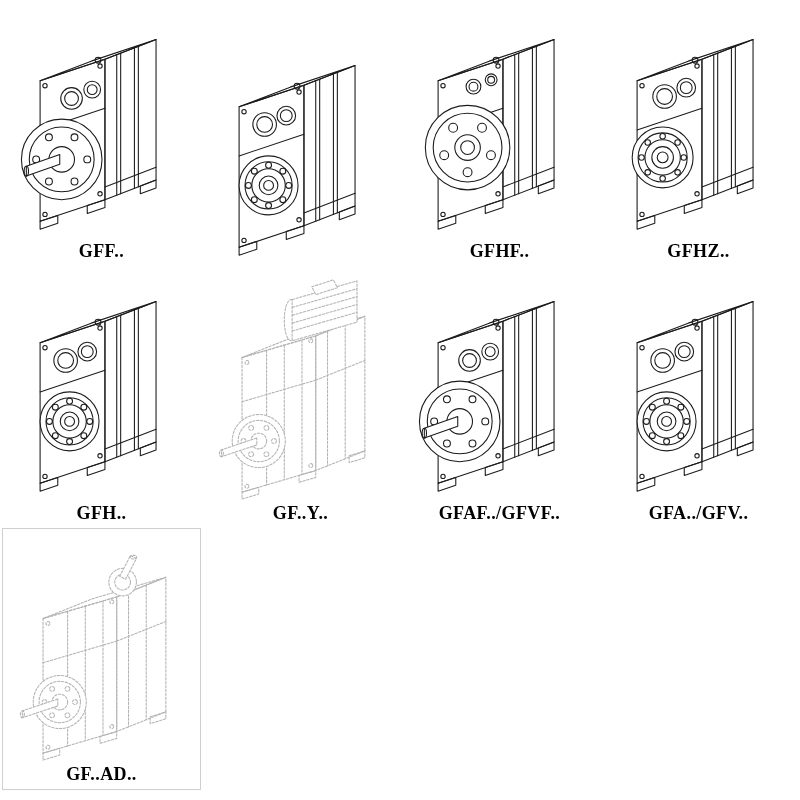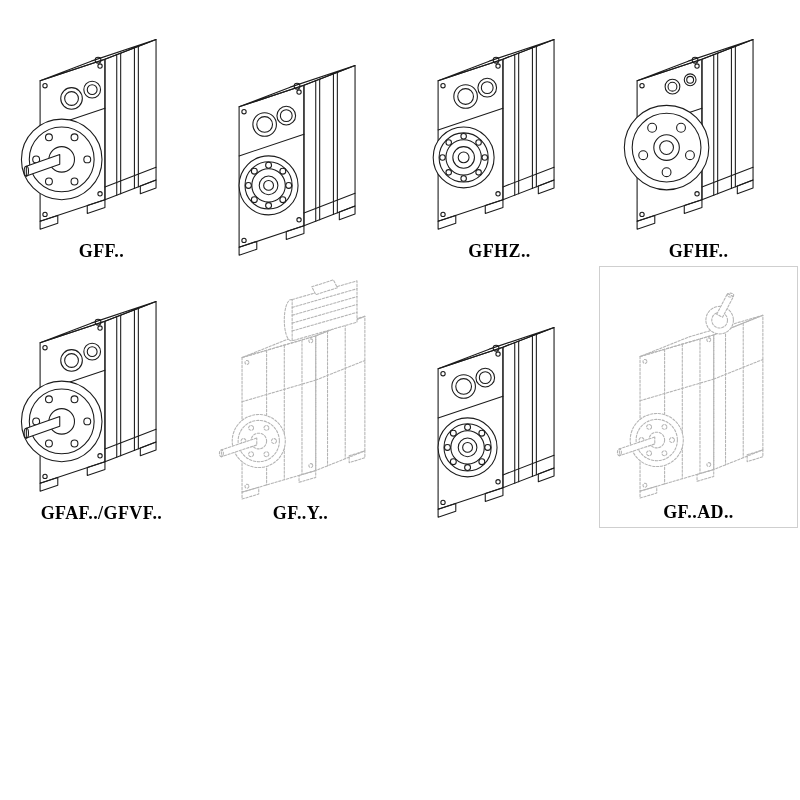--- a/index.html
+++ b/index.html
@@ -229,46 +229,53 @@
     </svg>
     <figcaption class="label">GFF..</figcaption>
   </figure>
       <figure class="cell">
     <svg class="art tone-solid" viewBox="0 0 190 230" width="190" height="226" xmlns="http://www.w3.org/2000/svg">
       <use href="#v-bores" xlink:href="#v-bores"></use>
     </svg>
   </figure>
       <figure class="cell">
     <svg class="art tone-solid" viewBox="0 0 190 230" width="190" height="226" xmlns="http://www.w3.org/2000/svg">
+      <use href="#v-flange-front" xlink:href="#v-flange-front"></use>
+    </svg>
+    <figcaption class="label">GFHF..</figcaption>
+  </figure>
+      <figure class="cell">
+    <svg class="art tone-solid" viewBox="0 0 190 230" width="190" height="226" xmlns="http://www.w3.org/2000/svg">
       <use href="#v-hollow" xlink:href="#v-hollow"></use>
     </svg>
     <figcaption class="label">GFHZ..</figcaption>
   </figure>
       <figure class="cell">
     <svg class="art tone-solid" viewBox="0 0 190 230" width="190" height="226" xmlns="http://www.w3.org/2000/svg">
-      <use href="#v-flange-front" xlink:href="#v-flange-front"></use>
-    </svg>
-    <figcaption class="label">GFHF..</figcaption>
-  </figure>
-      <figure class="cell">
-    <svg class="art tone-solid" viewBox="0 0 190 230" width="190" height="226" xmlns="http://www.w3.org/2000/svg">
-      <use href="#v-flange-left" xlink:href="#v-flange-left"></use>
-    </svg>
-    <figcaption class="label">GFAF../GFVF..</figcaption>
+      <use href="#v-bores" xlink:href="#v-bores"></use>
+    </svg>
+    <figcaption class="label">GFH..</figcaption>
   </figure>
       <figure class="cell">
     <svg class="art tone-light" viewBox="0 0 190 230" width="190" height="226" xmlns="http://www.w3.org/2000/svg">
       <use href="#v-aux-motor" xlink:href="#v-aux-motor"></use>
     </svg>
     <figcaption class="label">GF..Y..</figcaption>
   </figure>
       <figure class="cell">
     <svg class="art tone-solid" viewBox="0 0 190 230" width="190" height="226" xmlns="http://www.w3.org/2000/svg">
+      <use href="#v-flange-left" xlink:href="#v-flange-left"></use>
+    </svg>
+    <figcaption class="label">GFAF../GFVF..</figcaption>
+  </figure>
+      <figure class="cell">
+    <svg class="art tone-solid" viewBox="0 0 190 230" width="190" height="226" xmlns="http://www.w3.org/2000/svg">
       <use href="#v-bores" xlink:href="#v-bores"></use>
     </svg>
+    <figcaption class="label">GFA../GFV..</figcaption>
   </figure>
       <figure class="cell boxed">
     <svg class="art tone-light" viewBox="0 0 190 230" width="190" height="226" xmlns="http://www.w3.org/2000/svg">
       <use href="#v-aux-shaft" xlink:href="#v-aux-shaft"></use>
     </svg>
     <figcaption class="label">GF..AD..</figcaption>
   </figure>
     </div>
 </div>
 

